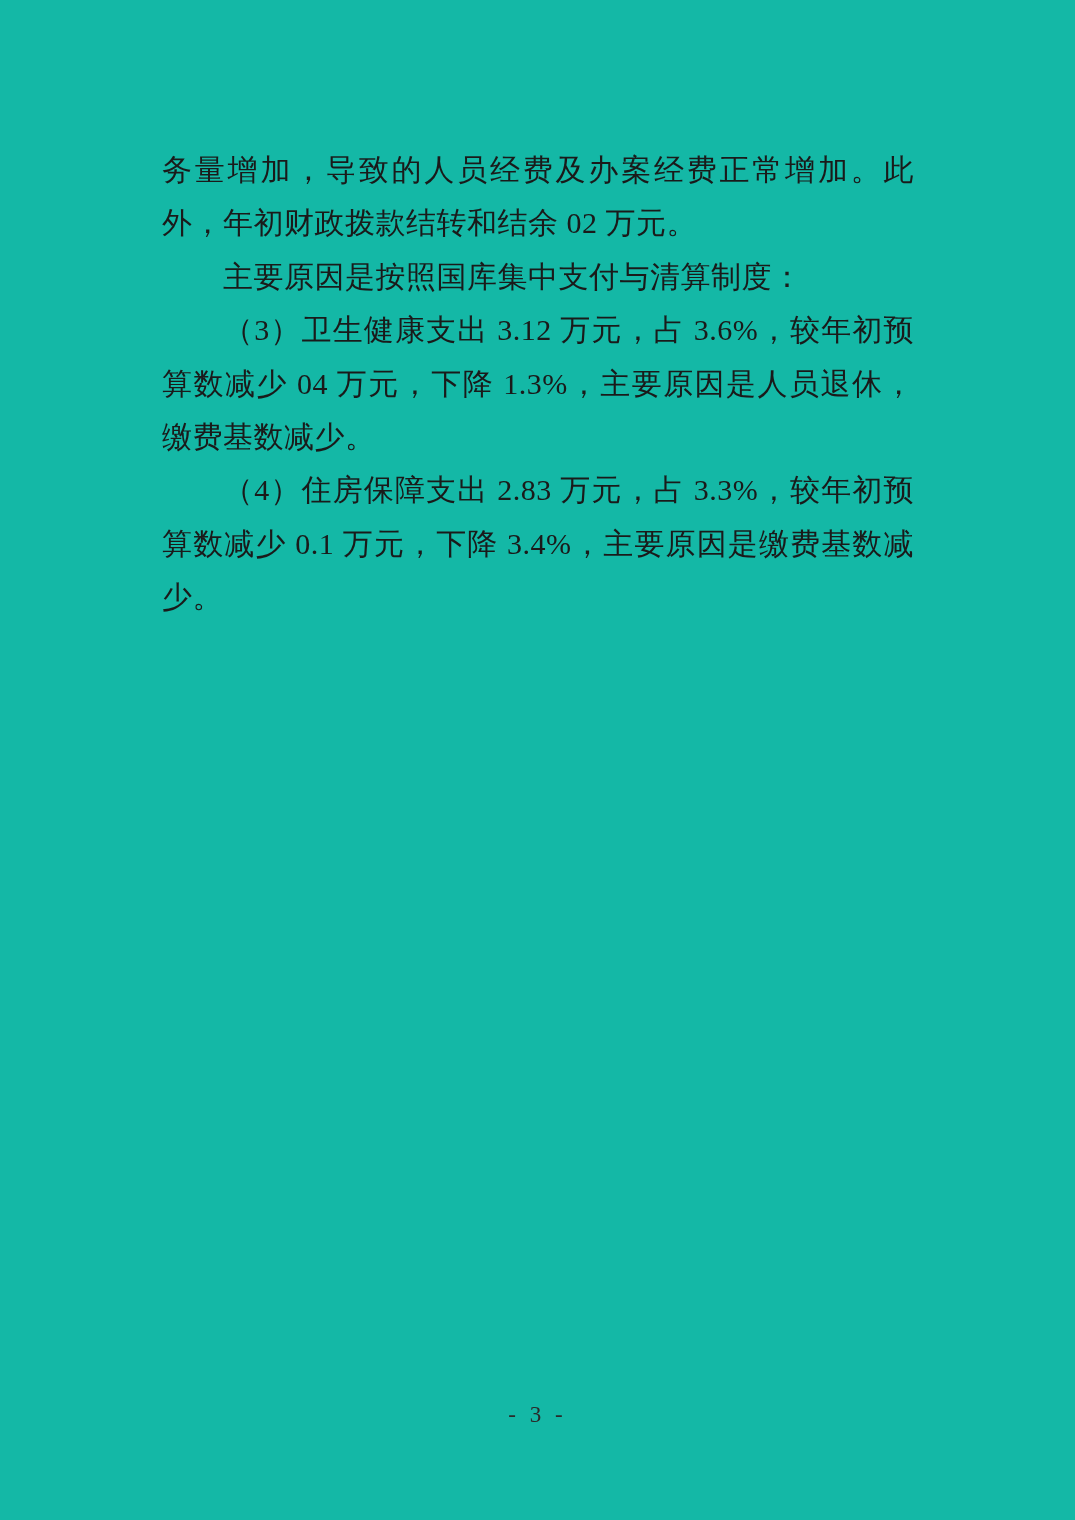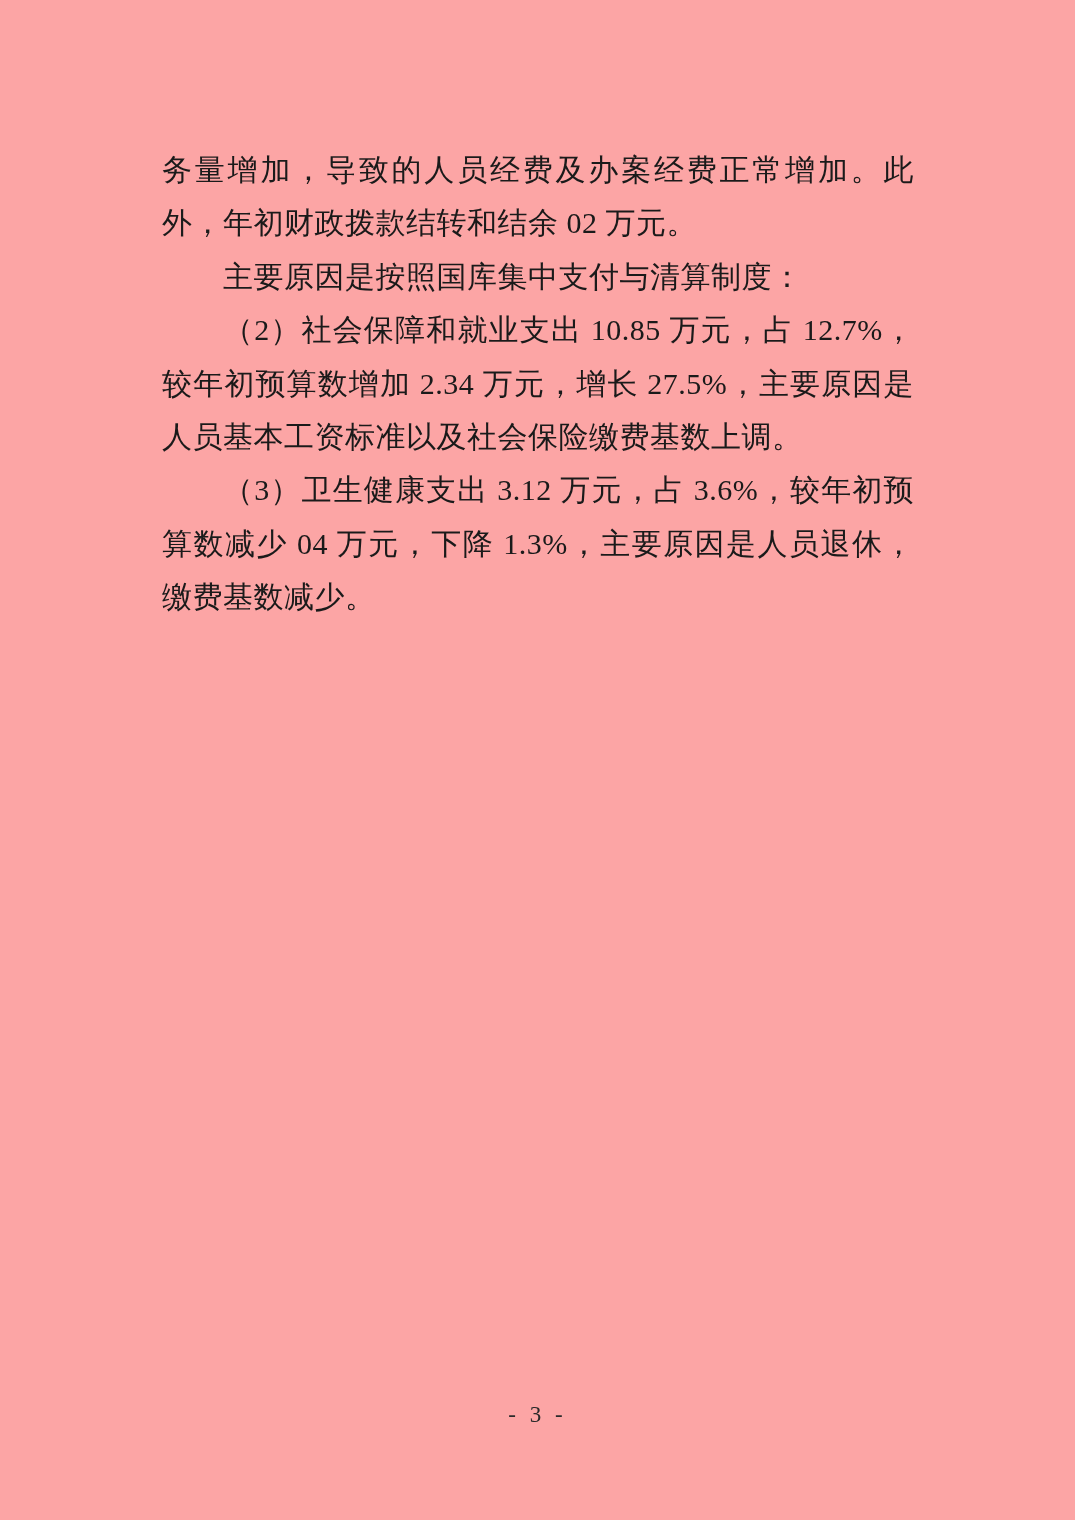--- a/index.html
+++ b/index.html
@@ -6,21 +6,21 @@
   html, body {
     width: 1075px;
     height: 1520px;
     background: #ffffff;
     font-family: "Liberation Serif", "DejaVu Serif", serif;
   }
   .page {
     position: relative;
     width: 1075px;
     height: 1520px;
-    background: #fca5a5;
+    background: #14b8a6;
     overflow: hidden;
   }
   .doc-body {
     position: absolute;
     left: 162px;
     top: 143px;
     width: 752px;
     color: #1a1a1a;
   }
   .doc-body p {
@@ -51,22 +51,22 @@
 
 <div class="page">
   <div class="doc-body">
 
     <p><span>务量增加，导致的人员经费及办案经费正常增加。此外，年初财政拨款结转和结余 02 万元。</span></p>
 
 
     <p class="indent"><span>主要原因是按照国库集中支付与清算制度：</span></p>
 
 
-    <p class="indent"><span>（2）社会保障和就业支出 10.85 万元，占 12.7%，较年初预算数增加 2.34 万元，增长 27.5%，主要原因是人员基本工资标准以及社会保险缴费基数上调。</span></p>
 
     <p class="indent"><span>（3）卫生健康支出 3.12 万元，占 3.6%，较年初预算数减少 04 万元，下降 1.3%，主要原因是人员退休，缴费基数减少。</span></p>
 
+    <p class="indent"><span>（4）住房保障支出 2.83 万元，占 3.3%，较年初预算数减少 0.1 万元，下降 3.4%，主要原因是缴费基数减少。</span></p>
 
 
   </div>
 
   <div class="page-footer">- 3 -</div>
 </div>
 
 </body></html>

